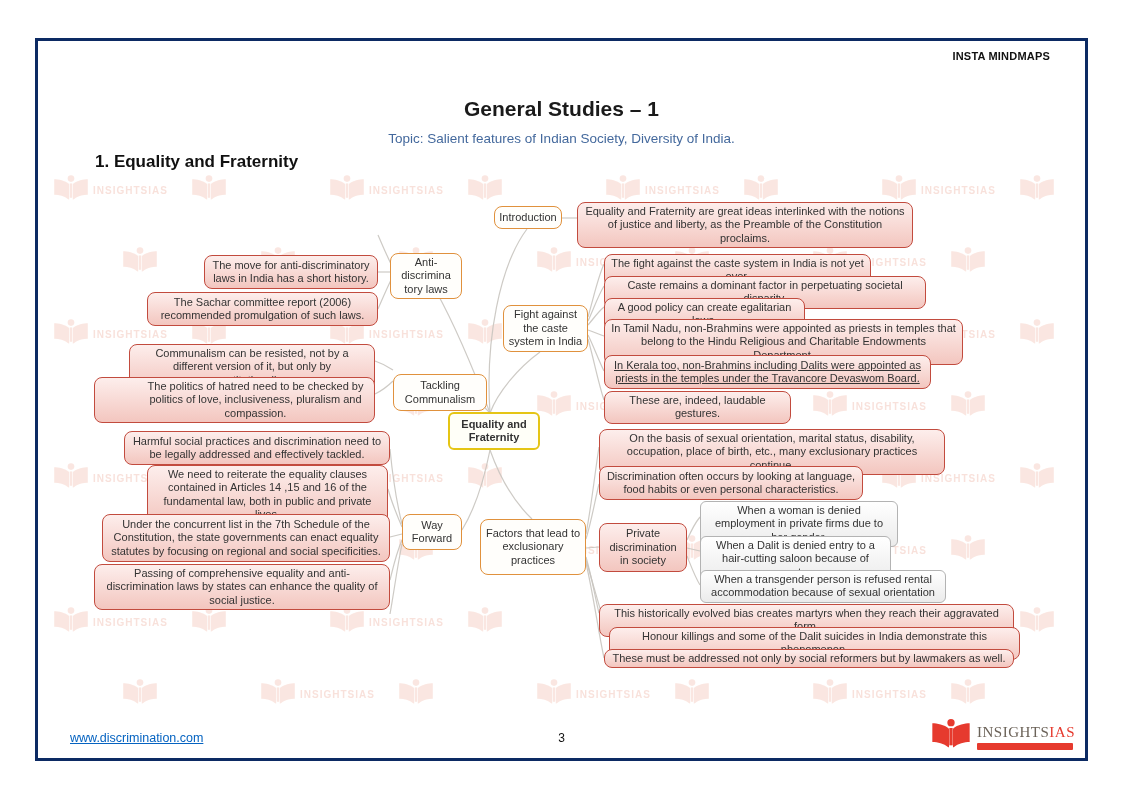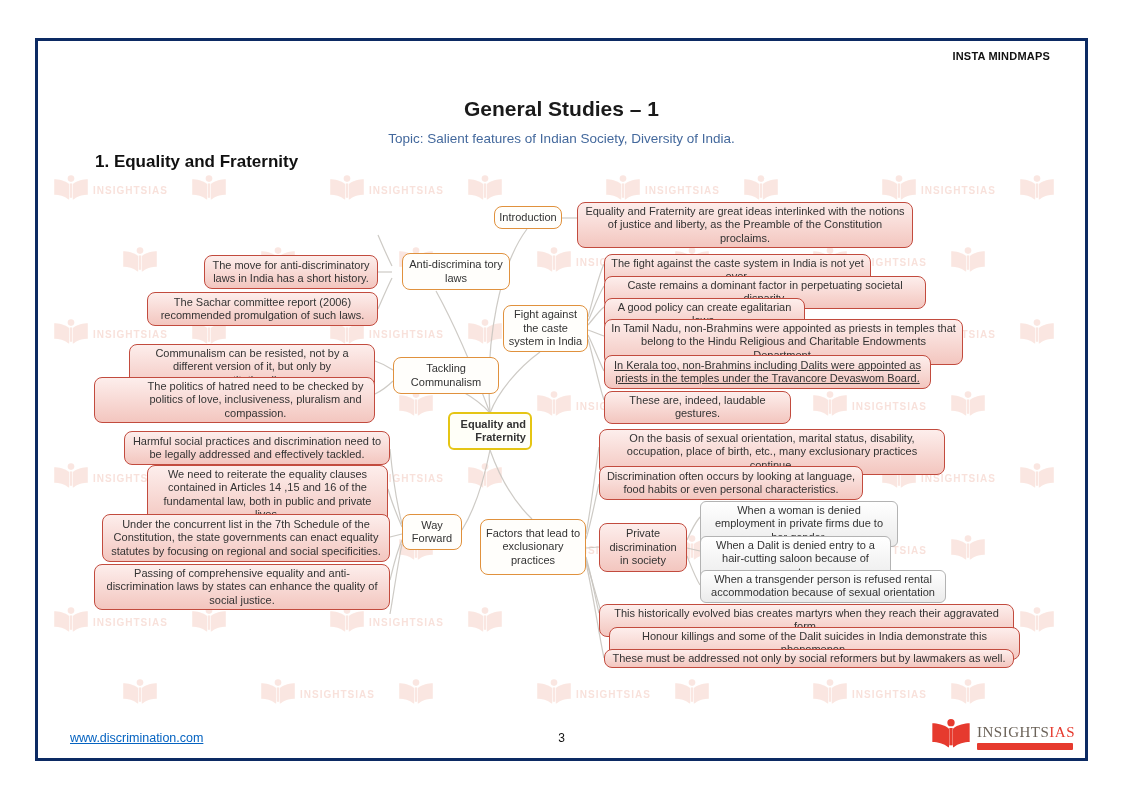--- a/index.html
+++ b/index.html
@@ -588,26 +588,26 @@
     <path d="M586,539 C592,519 595,500 599,484"></path>
     <path d="M586,548 L599,547"></path>
     <path d="M586,557 C592,578 595,597 599,613"></path>
     <path d="M586,560 C595,590 602,618 609,636"></path>
     <path d="M586,563 C594,598 598,630 604,658"></path>
     <path d="M687,540 C691,531 695,523 700,517"></path>
     <path d="M687,548 L700,551"></path>
     <path d="M687,556 C691,566 695,577 700,585"></path>
   </svg>
 
-  <div class="node center-node" style="left:448px; top:412px; width:84px; min-height:38px;text-align:right;">Equality and Fraternity</div>
+  <div class="node center-node" style="left:448px; top:412px; width:92px; min-height:38px;">Equality and Fraternity</div>
 
   <div class="node branch" style="left:494px; top:206px; width:68px; min-height:23px;">Introduction</div>
-  <div class="node branch" style="left:402px; top:253px; width:108px; min-height:37px;">Anti-discrimina tory laws</div>
+  <div class="node branch" style="left:390px; top:253px; width:72px; min-height:37px;">Anti-discrimina tory laws</div>
   <div class="node branch" style="left:503px; top:305px; width:85px; min-height:47px;">Fight against the caste system in India</div>
-  <div class="node branch" style="left:393px; top:357px; width:106px; min-height:37px;">Tackling Communalism</div>
+  <div class="node branch" style="left:393px; top:374px; width:94px; min-height:37px;">Tackling Communalism</div>
   <div class="node branch" style="left:402px; top:514px; width:60px; min-height:36px;">Way Forward</div>
   <div class="node leaf-red" style="left:599px; top:523px; width:88px; min-height:49px;">Private discrimination in society</div>
   <div class="node branch" style="left:480px; top:519px; width:106px; min-height:56px;">Factors that lead to exclusionary practices</div>
 
   <div class="node leaf-red" style="left:204px; top:255px; width:174px; min-height:34px;">The move for anti-discriminatory laws in India has a short history.</div>
   <div class="node leaf-red" style="left:147px; top:292px; width:231px; min-height:34px;">The Sachar committee report (2006) recommended promulgation of such laws.</div>
 
   <div class="node leaf-red" style="left:129px; top:344px; width:246px; min-height:34px;">Communalism can be resisted, not by a different version of it, but only by constitutionalism.</div>
   <div class="node leaf-red" style="left:94px; top:377px; width:281px; min-height:34px;padding-left:48px;">The politics of hatred need to be checked by politics of love, inclusiveness, pluralism and compassion.</div>
 

